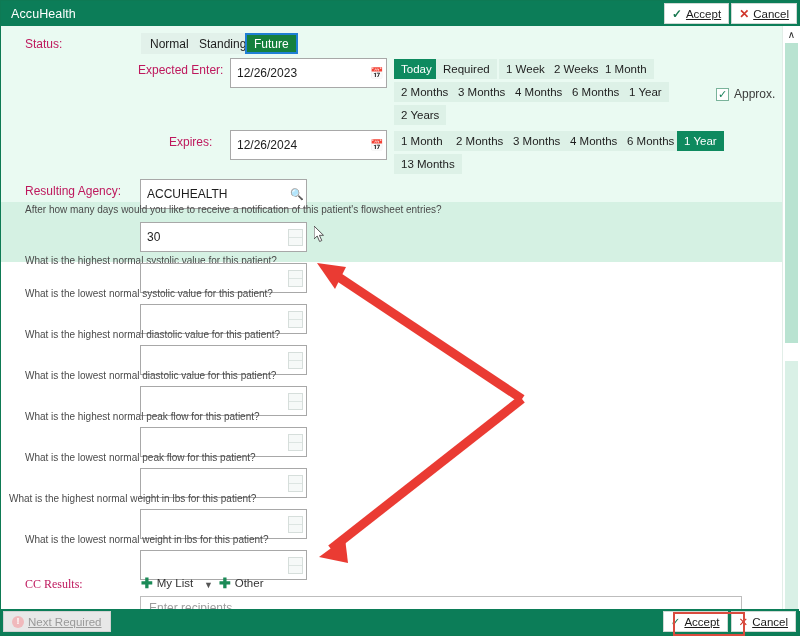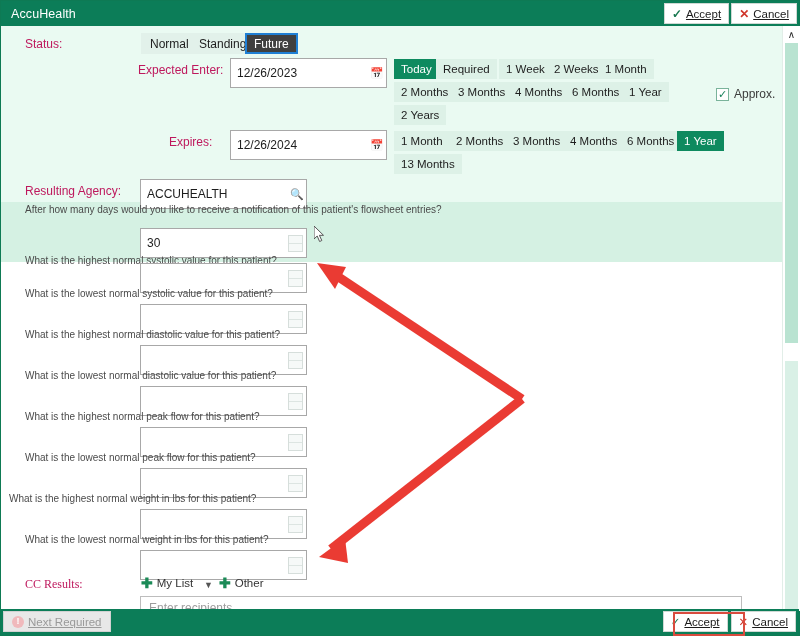--- a/index.html
+++ b/index.html
@@ -171,21 +171,21 @@
     height: 21px;
     background: #e2f1ea;
     color: #1d1d1d;
     font-size: 12px;
     display: flex; align-items: center; justify-content: center;
     padding: 0 9px;
     cursor: pointer;
     white-space: nowrap;
   }
   .seg.active {
-    background: #404040;
+    background: #15803d;
     color: #ffffff;
     outline: 2px solid #1f7fd4;
     outline-offset: -2px;
   }
 
   
   .cbwrap {
     position: absolute;
     display: flex; align-items: center; gap: 5px;
     font-size: 12px; color: #3c3c3c;
@@ -351,21 +351,21 @@
     <div class="chip sel" style="left:676px; top:105px;">1 Year</div>
     <div class="chip" style="left:393px; top:128px;">13 Months</div>
 
     <div class="lbl" style="left:24px; top:158px;">Resulting Agency:</div>
     <div class="txtbox" style="left:139px; top:153px; width:167px;">
       <span class="val">ACCUHEALTH</span>
       <span class="field-icon">🔍</span>
     </div>
 
     <div class="qlbl" style="left:24px; top:178px;">After how many days would you like to receive a notification of this patient's flowsheet entries?</div>
-    <div class="txtbox" style="left:139px; top:196px; width:167px;margin-top:6px;">
+    <div class="txtbox" style="left:139px; top:196px; width:167px;">
       <span class="val">30</span>
       <span class="spin">
           <i></i>
           <i></i>
         </span>
     </div>
 
     <div class="qlbl" style="left:24px; top:221px;margin-top:8px;">What is the highest normal systolic value for this patient?</div>
     <div class="txtbox" style="left:139px; top:237px; width:167px;">
       <span class="val"></span>

